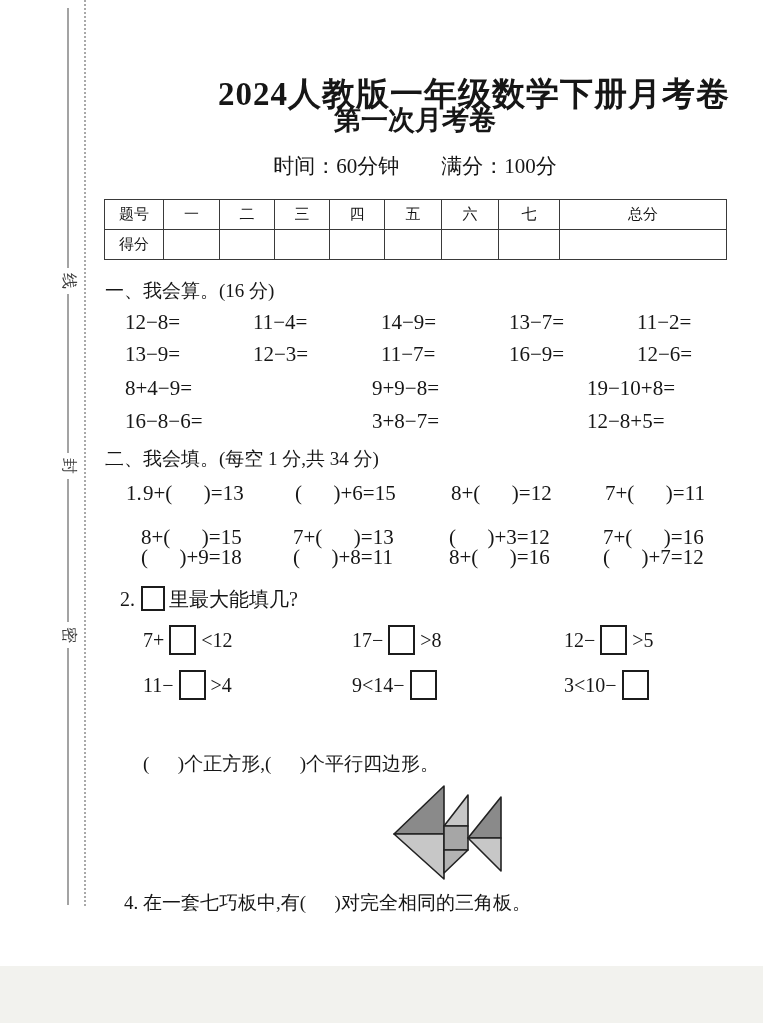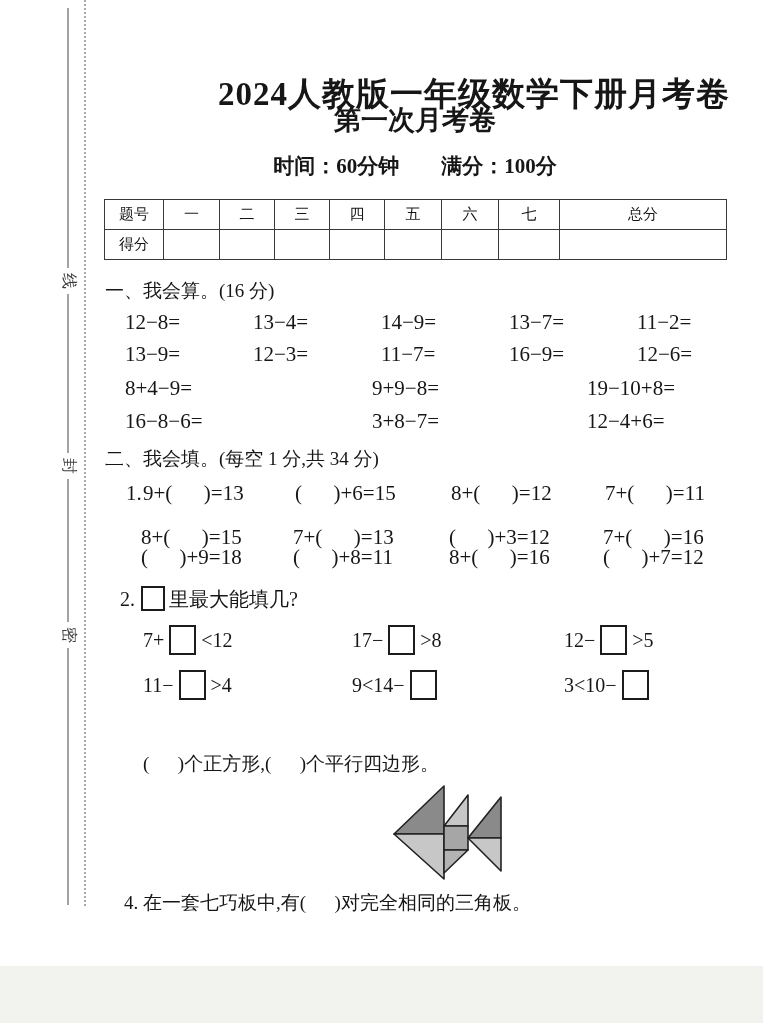--- a/index.html
+++ b/index.html
@@ -18,21 +18,21 @@
   .seal-dotted { position:absolute; left:84px; top:0; height:906px; width:0; border-left:2px dotted #a9a9a9; }
   .seal-char   {
     position:absolute; left:56px; width:26px; height:26px; background:#fff;
     font-size:16px; color:#3d3d3d; text-align:center; line-height:26px;
     transform:rotate(90deg); font-family:"Liberation Serif", serif;
   }
 
   
   .title    { position:absolute; left:100px; top:40px;  width:630px; text-align:right; font-size:33px; font-weight:bold; letter-spacing:1px;margin-top:32px; }
   .subtitle { position:absolute; left:100px; top:102px; width:630px; text-align:center; font-size:27px; font-weight:bold; }
-  .info     { position:absolute; left:100px; top:152px; width:630px; text-align:center; font-size:21px; font-weight:bold; }
+  .info     { position:absolute; left:100px; top:152px; width:630px; text-align:center; font-size:21px; font-weight:normal; }
   .info-gap { display:inline-block; width:42px; }
 
   
   .score-table { position:absolute; left:104px; top:199px; width:623px; border-collapse:collapse; font-size:15px;border-radius:9px; }
   .score-table td { border:1.5px solid #3a3a3a; height:29px; text-align:center; padding:0; }
 
   
   .h1 { position:absolute; left:105px; font-size:19px; }
   .row { position:absolute; left:105px; display:flex; font-size:21px; }
   .row .cell { display:block; }
@@ -111,41 +111,41 @@
       <td></td>
       <td></td>
     </tr>
   </tbody>
     </table>
 
   <div class="h1" style="top:278px">一、我会算。(16 分)</div>
 
   <div class="row pl20" style="top:310px">
     <span class="cell w128 pre">12−8=</span>
-    <span class="cell w128 pre">13−4=</span>
+    <span class="cell w128 pre">11−4=</span>
     <span class="cell w128 pre">14−9=</span>
     <span class="cell w128 pre">13−7=</span>
     <span class="cell pre">11−2=</span>
   </div>
   <div class="row pl20" style="top:342px">
     <span class="cell w128 pre">13−9=</span>
     <span class="cell w128 pre">12−3=</span>
     <span class="cell w128 pre">11−7=</span>
     <span class="cell w128 pre">16−9=</span>
     <span class="cell pre">12−6=</span>
   </div>
   <div class="row pl20" style="top:376px">
     <span class="cell w206 pre">8+4−9=</span>
     <span class="cell w215 pre">9+9−8=</span>
     <span class="cell pre">19−10+8=</span>
   </div>
   <div class="row pl20" style="top:409px">
     <span class="cell w206 pre">16−8−6=</span>
     <span class="cell w215 pre">3+8−7=</span>
-    <span class="cell pre">12−4+6=</span>
+    <span class="cell pre">12−8+5=</span>
   </div>
 
   <div class="h1" style="top:446px">二、我会填。(每空 1 分,共 34 分)</div>
 
   <div class="row" style="top:481px; padding-left:21px">
     <span class="qnum">1.</span>
     <span class="cell w152 pre">9+(      )=13</span>
     <span class="cell w156 pre">(      )+6=15</span>
     <span class="cell w154 pre">8+(      )=12</span>
     <span class="cell pre">7+(      )=11</span>

